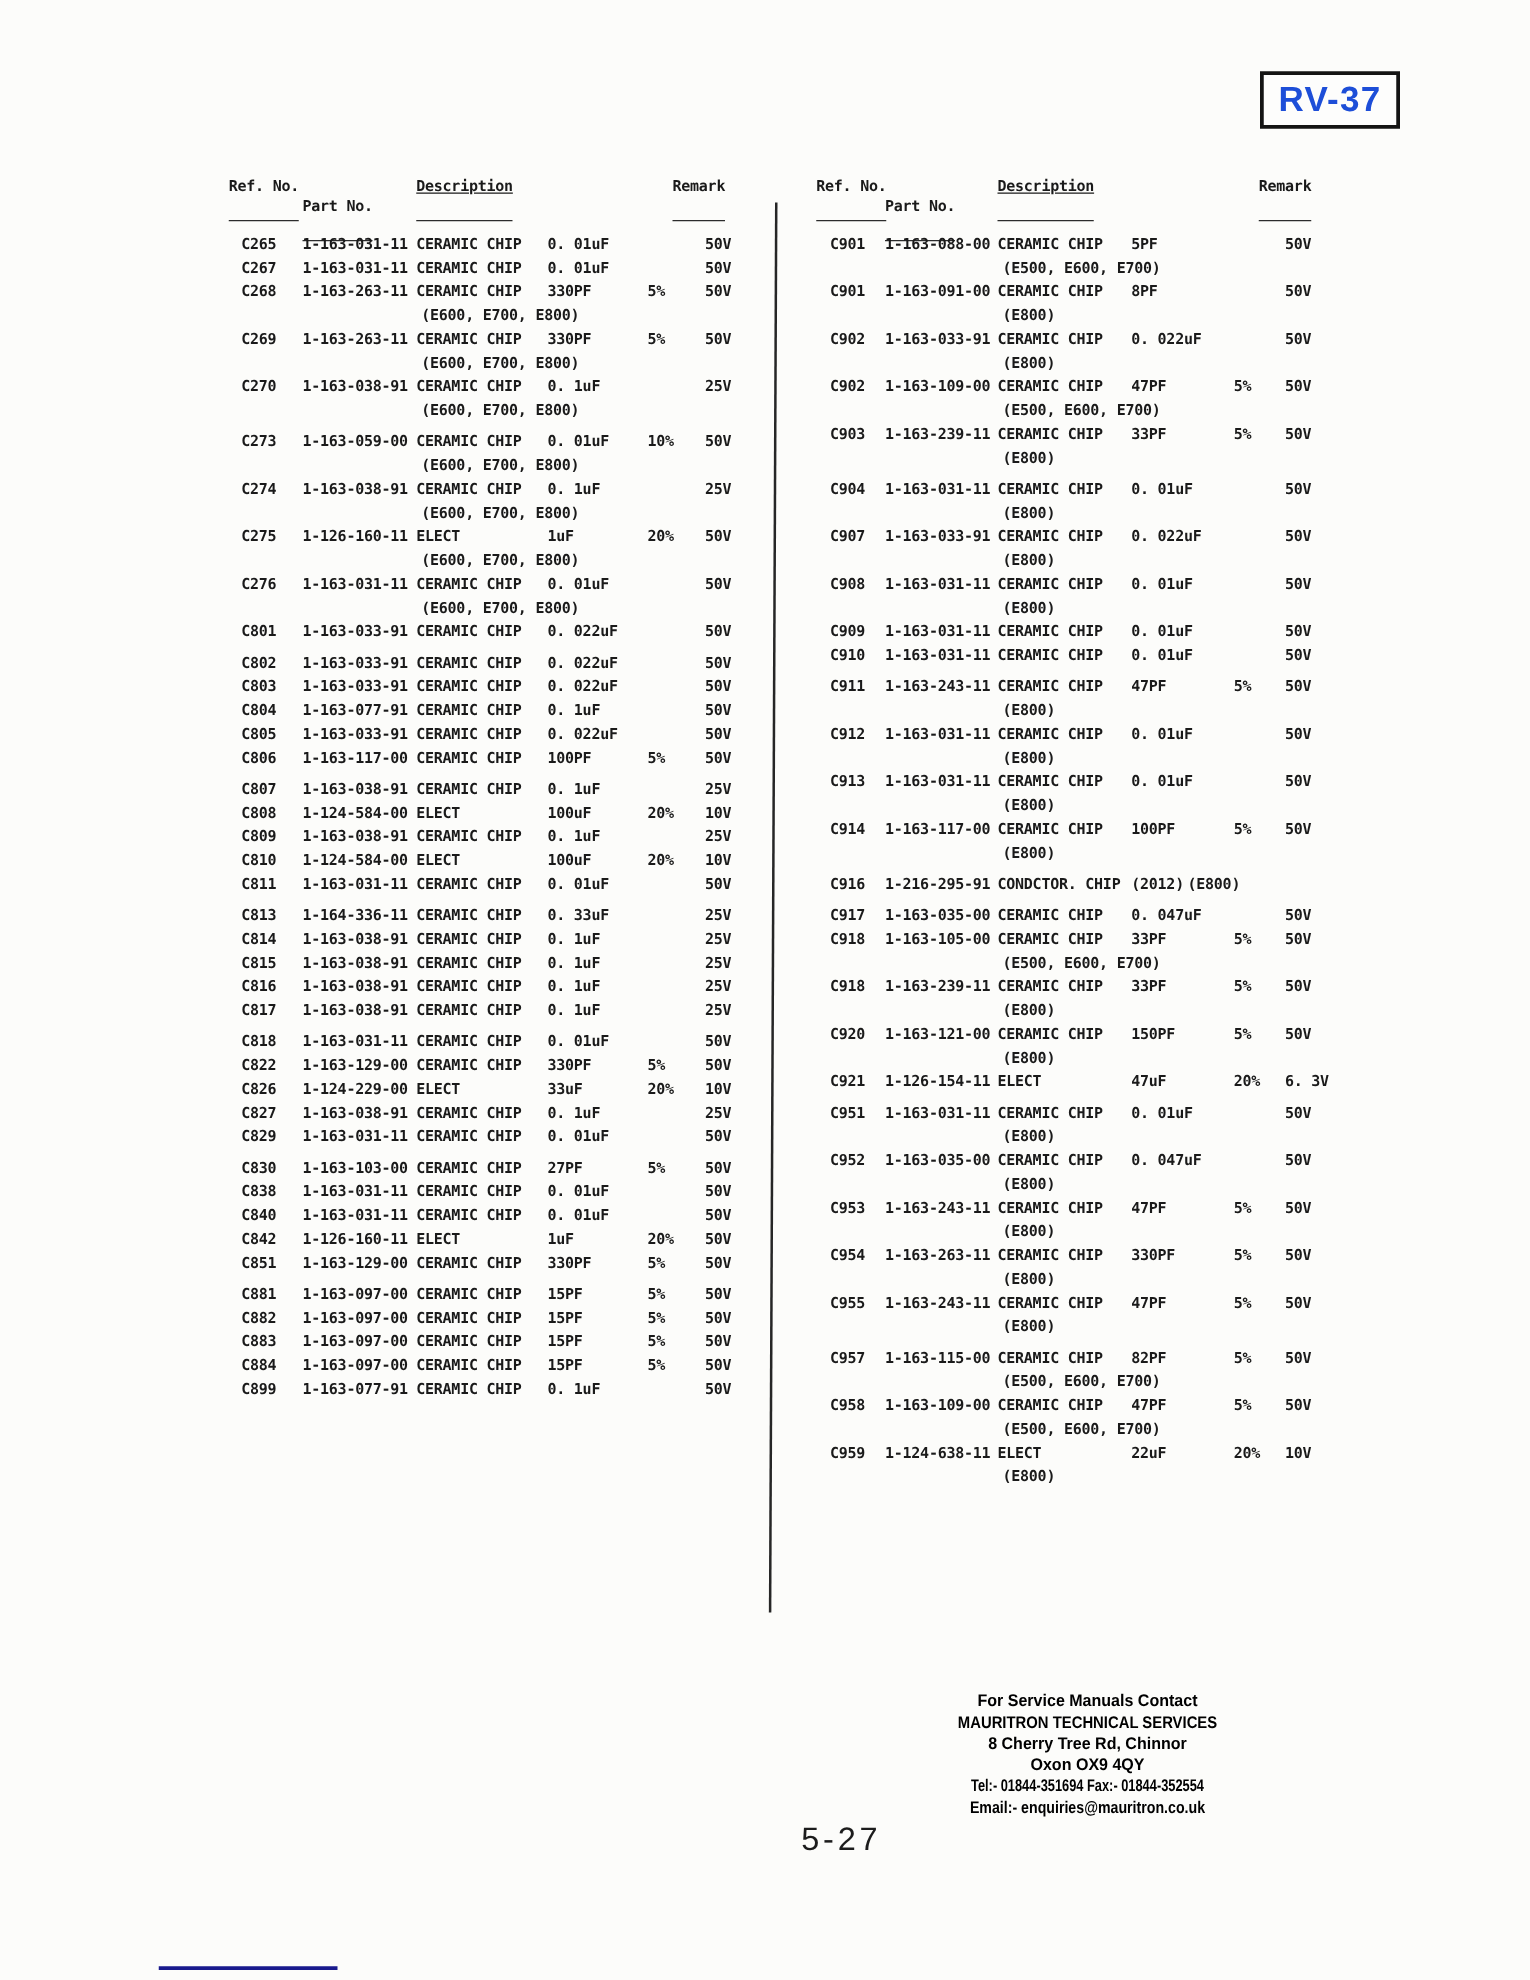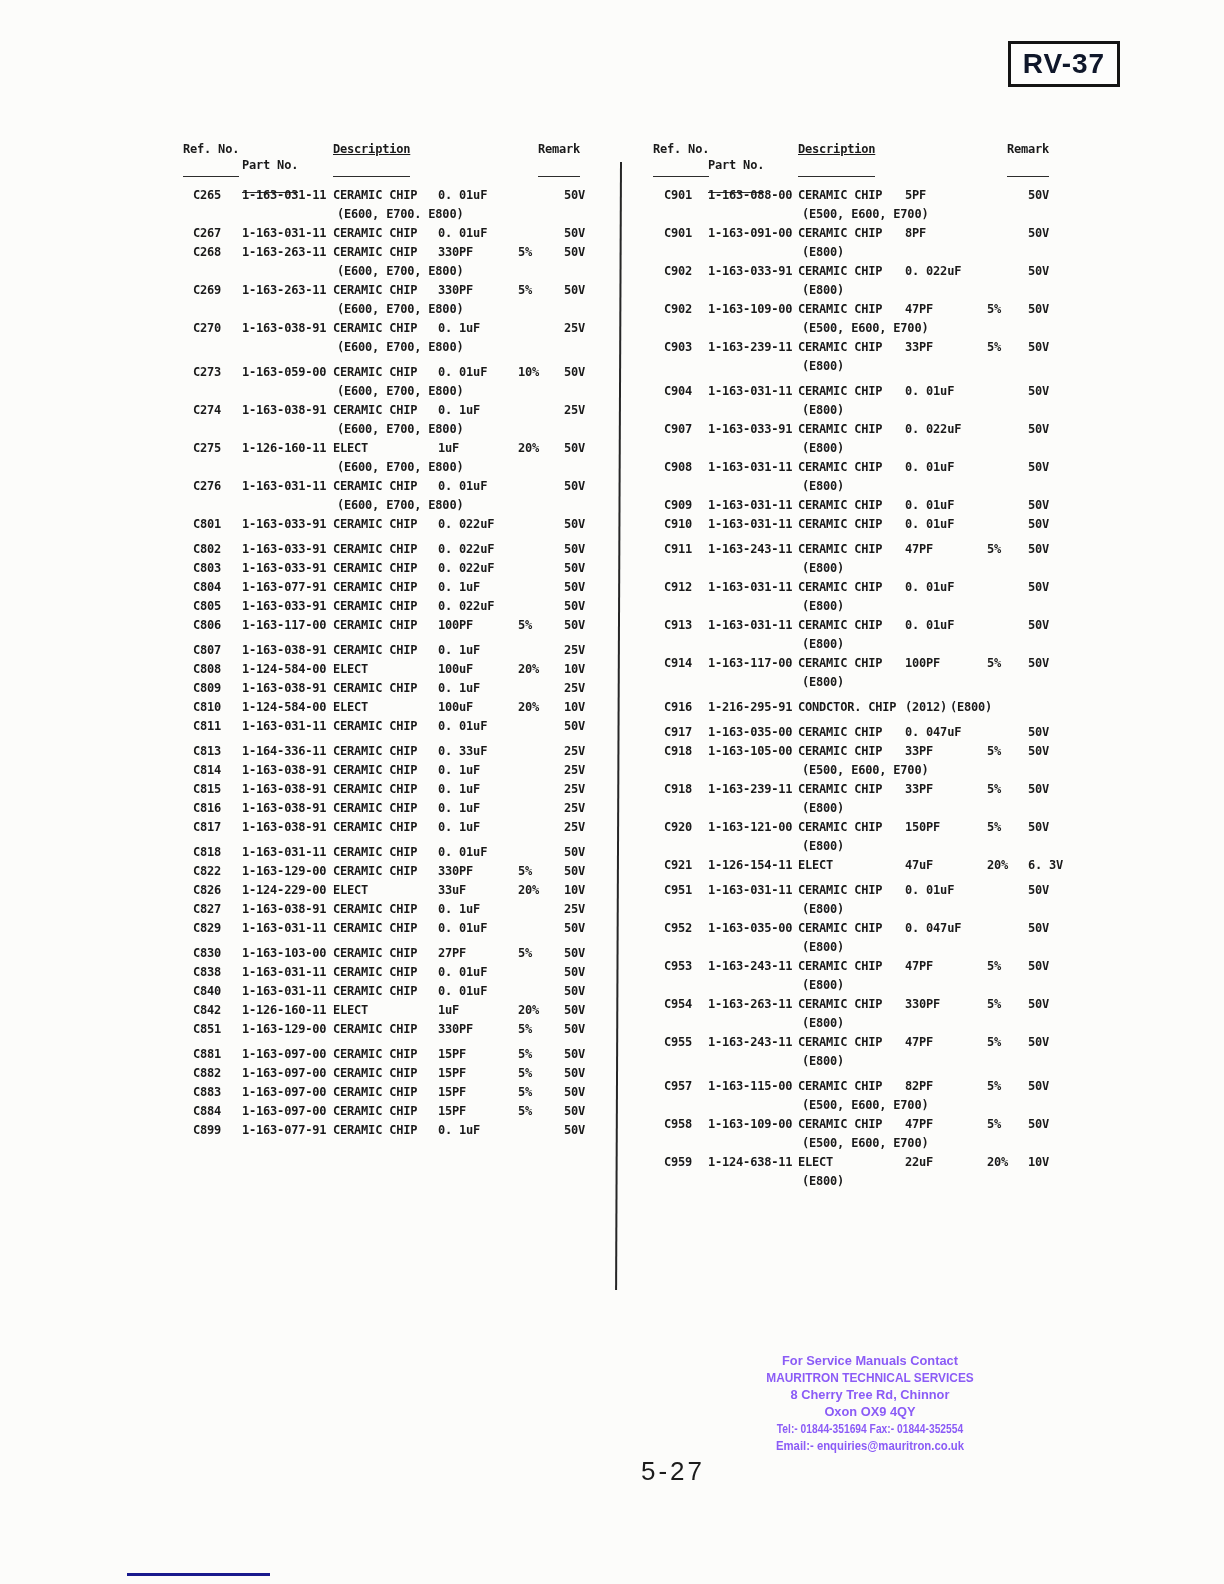--- a/index.html
+++ b/index.html
@@ -1,22 +1,22 @@
 <!DOCTYPE html>
 <html><head>
 <meta charset="utf-8">
 <style>
   html,body{margin:0;padding:0;background:#fcfcfa;}
   .page{position:relative;width:1224px;height:1584px;background:#fcfcfa;overflow:hidden;
         font-family:"DejaVu Sans Mono",monospace;color:#171717;}
 
   
-  .badge{position:absolute;left:1008px;top:41px;width:106px;height:40px;
+  .badge{position:absolute;left:1008px;top:57px;width:106px;height:40px;
          border:3px solid #141414;background:#fdfdfc;display:flex;align-items:center;justify-content:center;
-         font-family:"Liberation Sans",sans-serif;font-weight:bold;font-size:28px;letter-spacing:1px;color:#0f172a;}
+         font-family:"Liberation Sans",sans-serif;font-weight:bold;font-size:28px;letter-spacing:1px;color:#1d4ed8;}
 
   
   .col{position:absolute;top:140px;width:440px;font-weight:bold;font-size:12px;line-height:19px;
        letter-spacing:-0.2px;color:#1a1a1a;}
   .col-left{left:180px;
     --href:3px;--hpart:62px;--hdesc:153px;--hrem:358px;
     --ref:13px;--part:62px;--desc:153px;--val:258px;--tol:338px;--volt:384px;--sub:157px;--extra:300px;}
   .col-right{left:650px;
     --href:3px;--hpart:58px;--hdesc:148px;--hrem:357px;
     --ref:14px;--part:58px;--desc:148px;--val:255px;--tol:337px;--volt:378px;--sub:152px;--extra:300px;}
@@ -31,21 +31,21 @@
   .c-ref{left:var(--ref);} .c-part{left:var(--part);} .c-desc{left:var(--desc);}
   .c-val{left:var(--val);} .c-tol{left:var(--tol);} .c-volt{left:var(--volt);}
   .c-extra{left:var(--extra);} .c-sub{left:var(--sub);}
 
   
   .divider{position:absolute;left:620px;top:162px;width:2px;height:1128px;background:#262626;
            transform:rotate(0.25deg);transform-origin:top center;}
 
   
   .stamp{position:absolute;left:735px;top:1352px;width:270px;text-align:center;
-         font-family:"Liberation Sans",sans-serif;font-weight:bold;color:#8b5cf6;
+         font-family:"Liberation Sans",sans-serif;font-weight:bold;color:#000000;
          font-size:13.5px;line-height:17px;}
   .stamp div{transform:scaleX(0.95);transform-origin:center;white-space:nowrap;}
   .stamp .s2{transform:scaleX(0.88);}
   .stamp .s5{transform:scaleX(0.76);}
   .stamp .s6{transform:scaleX(0.84);}
 
   
   .pagenum{position:absolute;left:596px;top:1456px;font-family:"Liberation Sans",sans-serif;
            font-size:26px;letter-spacing:3px;color:#1c1c1c;margin-left:45px;}
 
@@ -67,23 +67,20 @@
       <span class="h-rem">Remark</span>
     </div>
     <div>
         <div class="row">
           <span class="c-ref">C265</span>
           <span class="c-part">1-163-031-11</span>
           <span class="c-desc">CERAMIC CHIP</span>
           <span class="c-val">0. 01uF</span>
           <span class="c-volt">50V</span>
         </div>
-        <div class="row subrow">
-          <span class="c-sub">(E600, E700. E800)</span>
-        </div>
         <div class="row">
           <span class="c-ref">C267</span>
           <span class="c-part">1-163-031-11</span>
           <span class="c-desc">CERAMIC CHIP</span>
           <span class="c-val">0. 01uF</span>
           <span class="c-volt">50V</span>
         </div>
         <div class="row">
           <span class="c-ref">C268</span>
           <span class="c-part">1-163-263-11</span>

